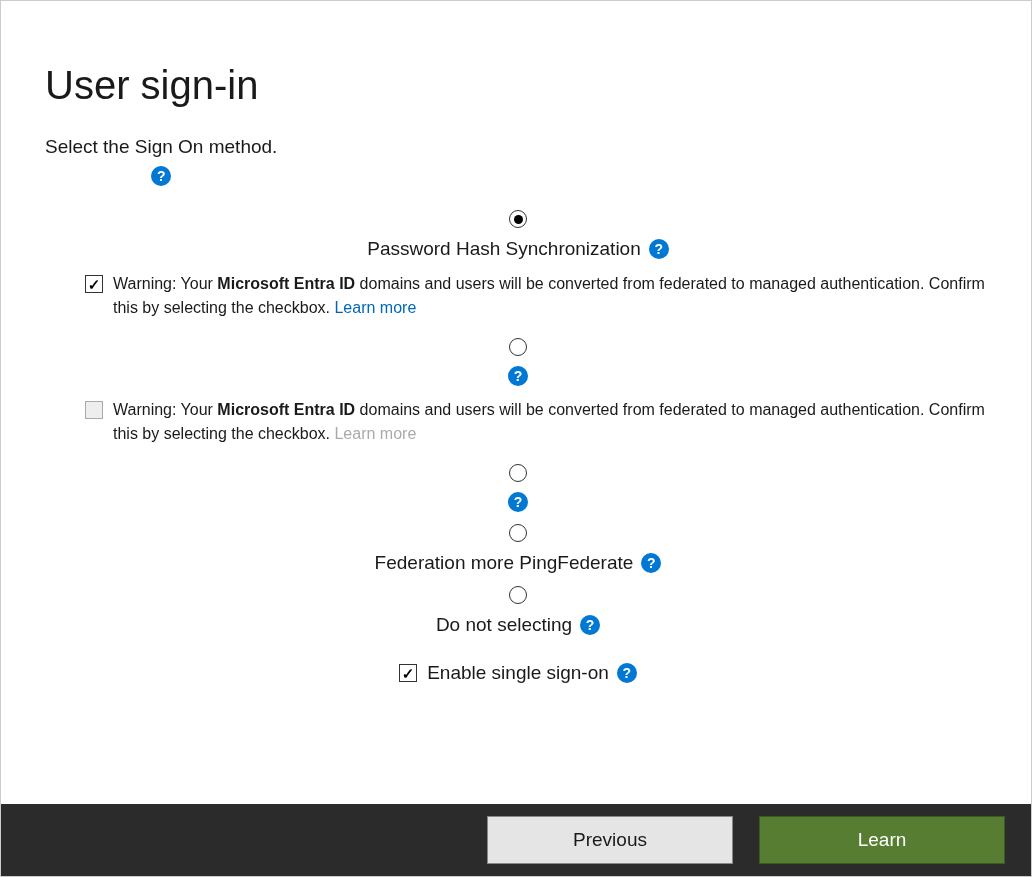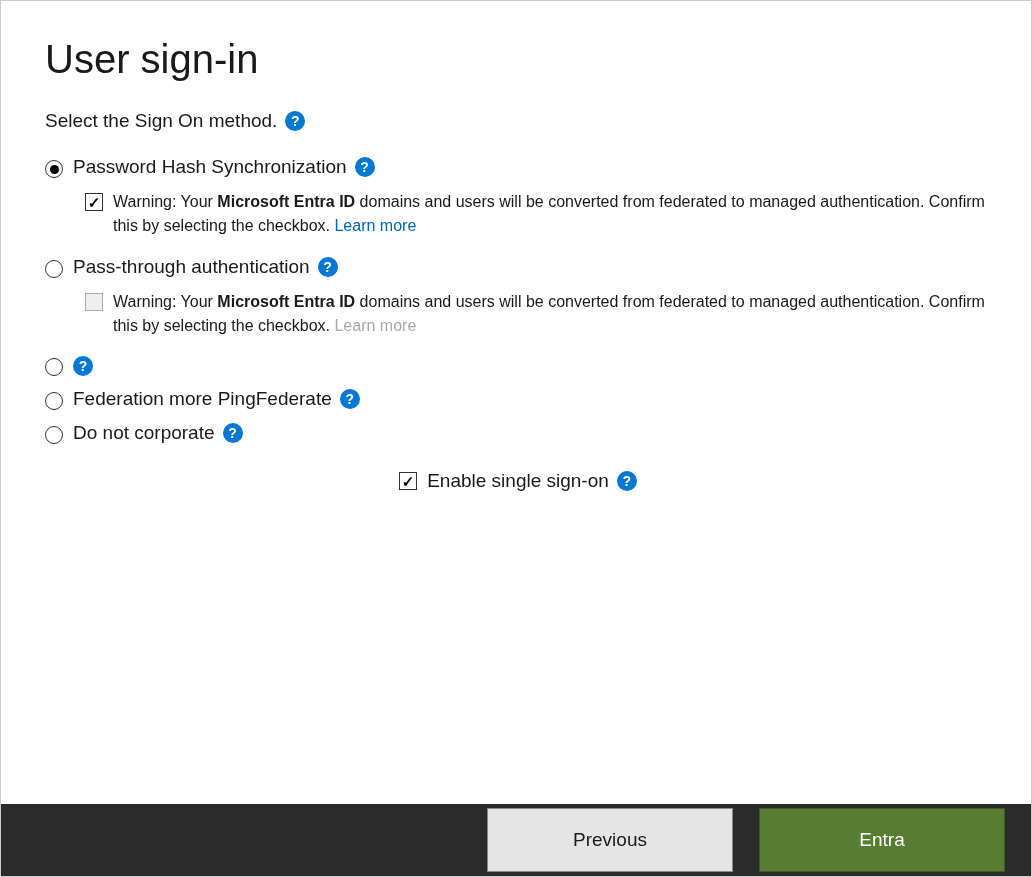--- a/index.html
+++ b/index.html
@@ -6,57 +6,60 @@
     body {
       font-family: "Segoe UI", "Segoe UI Light", Arial, sans-serif;
       background: #ffffff;
       color: #1a1a1a;
       width: 1032px;
       height: 877px;
       position: relative;
       border: 1px solid #ccc;
     }
     .content {
-      padding: 36px 40px 20px 44px;
+      padding: 50px 40px 20px 44px;
+      margin-top: 12px;
     }
     h1 {
       font-size: 40px;
       font-weight: 300;
       margin-bottom: 28px;
       color: #1a1a1a;
     }
     .section-label {
       font-size: 19px;
       font-weight: 400;
       color: #1a1a1a;
       display: inline-flex;
       align-items: center;
       gap: 8px;
       margin-bottom: 24px;
+      flex-direction: column;
     }
     .help-icon {
       display: inline-flex;
       align-items: center;
       justify-content: center;
       width: 20px;
       height: 20px;
       border-radius: 50%;
       background: #0078d4;
       color: #fff;
       font-size: 14px;
       font-weight: 700;
       cursor: pointer;
       flex-shrink: 0;
     }
     .radio-group { margin-bottom: 26px; }
     .radio-row {
       display: flex;
-      align-items: flex-end;
+      align-items: center;
       gap: 10px;
       margin-bottom: 12px;
+      flex-direction: column;
     }
     .radio-row .radio {
       width: 18px;
       height: 18px;
       border: 1.5px solid #333;
       border-radius: 50%;
       display: inline-flex;
       align-items: center;
       justify-content: center;
       cursor: pointer;
@@ -144,21 +147,21 @@
       height: 72px;
       background: #2b2b2b;
       display: flex;
       justify-content: flex-end;
       align-items: center;
       padding-right: 26px;
       gap: 26px;
     }
     .btn {
       width: 246px;
-      height: 64px;
+      height: 48px;
       font-size: 19px;
       border: 1px solid #888;
       cursor: pointer;
       display: flex;
       align-items: center;
       justify-content: center;
     }
     .btn-prev { background: #e5e5e5; color: #1a1a1a; }
     .btn-next { background: #567d32; color: #fff; border-color: #3d5a22; }
   </style>
@@ -185,21 +188,20 @@
     <div class="sub-block">
       <span class="checkbox checked"></span>
       <span class="sub-text">
         <span>Warning: Your </span><span class="bold">Microsoft Entra ID</span><span> domains and users will be converted from federated to managed authentication. Confirm this by selecting the checkbox. </span><span class="learn-link">Learn more</span>
       </span>
     </div>
 
     <div class="radio-row">
       <span class="radio"></span>
       <span class="radio-label">
-        <span>Pass-through authentication</span>
         <span class="help-icon">?</span>
       </span>
     </div>
     <div class="sub-block">
       <span class="checkbox disabled"></span>
       <span class="sub-text disabled">
         <span>Warning: Your </span><span class="bold">Microsoft Entra ID</span><span> domains and users will be converted from federated to managed authentication. Confirm this by selecting the checkbox. </span><span class="learn-link disabled">Learn more</span>
       </span>
     </div>
 
@@ -214,35 +216,35 @@
       <span class="radio"></span>
       <span class="radio-label">
         <span>Federation more PingFederate</span>
         <span class="help-icon">?</span>
       </span>
     </div>
 
     <div class="radio-row">
       <span class="radio"></span>
       <span class="radio-label">
-        <span>Do not corporate</span>
+        <span>Do not selecting</span>
         <span class="help-icon">?</span>
       </span>
     </div>
 
   </div>
 
   <div class="sso-section">
     <div class="sso-row">
       <span class="checkbox checked"></span>
       <span class="sso-text">
         <span>Enable single sign-on</span>
         <span class="help-icon">?</span>
       </span>
     </div>
   </div>
 
 </div>
 
 <div class="footer">
   <div class="btn btn-prev">Previous</div>
-  <div class="btn btn-next">Entra</div>
+  <div class="btn btn-next">Learn</div>
 </div>
 
 </body></html>

